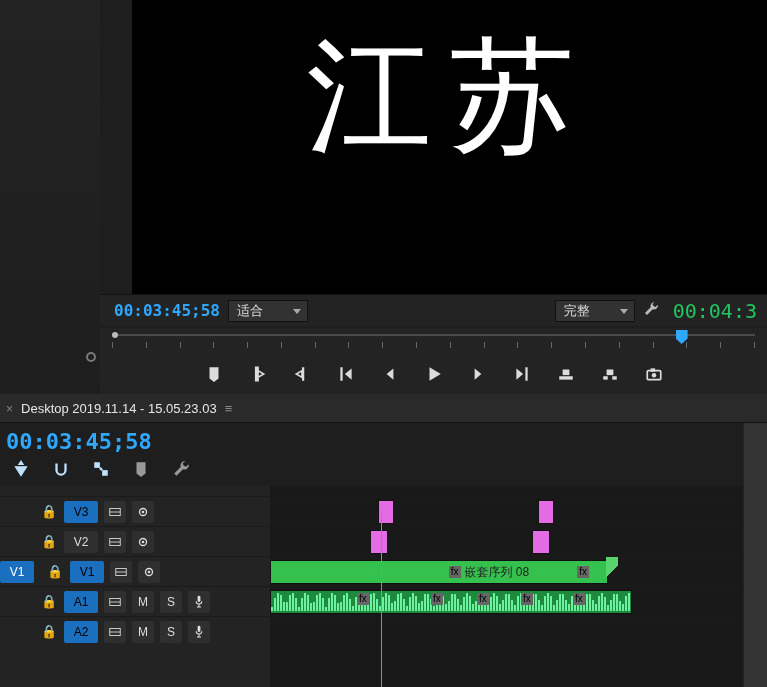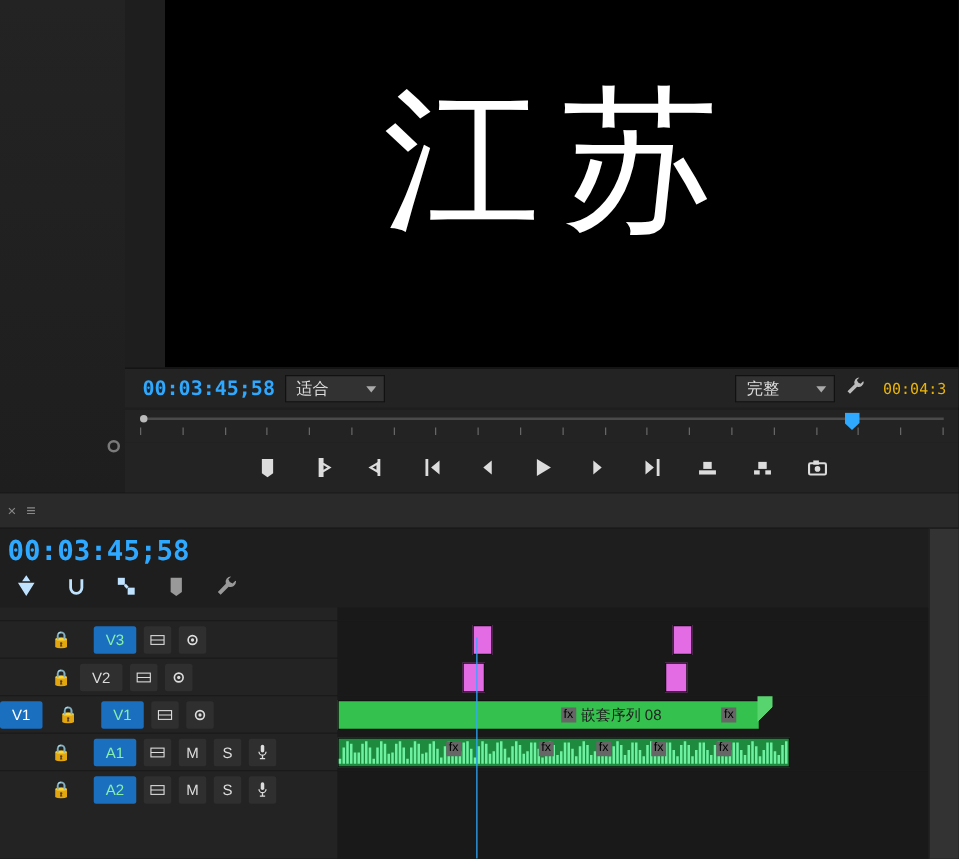--- a/index.html
+++ b/index.html
@@ -5,28 +5,28 @@
   * { box-sizing: border-box; margin: 0; padding: 0; }
   html, body { width: 767px; height: 687px; background: #1a1a1a; font-family: "Segoe UI", Arial, sans-serif; color: #dcdcdc; font-size: 13px; overflow: hidden; }
   .app { display: flex; flex-direction: column; width: 100%; height: 100%; }
 
   
   .monitor-row { display: flex; height: 395px; background: #000; border-bottom: 1px solid #2a2a2a; }
   .left-sidebar { width: 100px; background: linear-gradient(#232323,#1e1e1e); position: relative; }
   .left-sidebar .bottom-icons { position: absolute; bottom: 6px; left: 0; right: 6px; display: flex; justify-content: flex-end; gap: 12px; align-items: center; padding: 4px 6px; }
   .left-sidebar .dot { position: absolute; right: 4px; bottom: 32px; width: 10px; height: 10px; border: 2px solid #7a7a7a; border-radius: 50%; }
   .monitor { flex: 1; background: #1e1e1e; display: flex; flex-direction: column; }
-  .preview { flex: 1; margin: 0 0 0 32px; background: #000; display: flex; align-items: flex-start; justify-content: center; padding-top: 46px; }
+  .preview { flex: 1; margin: 0 0 0 32px; background: #000; display: flex; align-items: flex-start; justify-content: center; padding-top: 14px; }
   .preview-text { color: #fff; font-family: "SimSun","STSong",serif; font-size: 125px; letter-spacing: 18px; font-weight: 400; }
   .monitor-controls { height: 32px; background: #232323; display: flex; align-items: center; gap: 8px; padding: 0 10px 0 14px; border-top: 1px solid #111; }
   .timecode-blue { color: #2fa8ff; font-family: monospace; font-size: 16px; font-weight: 600; }
   .dropdown { background: #323232; border: 1px solid #111; color: #dcdcdc; font-size: 13px; padding: 2px 24px 2px 8px; position: relative; min-width: 80px; height: 22px; display: flex; align-items: center; }
   .dropdown::after { content:""; position:absolute; right:6px; top:8px; border-left:4px solid transparent; border-right:4px solid transparent; border-top:5px solid #aaa; }
   .wrench { color: #aaa; }
-  .right-tc { color: #eab308; font-family: monospace; font-size: 12px; margin-left: 6px; }
+  .right-tc { color: #22c55e; font-family: monospace; font-size: 20px; margin-left: 6px; }
   .ruler { height: 26px; background: #232323; position: relative; margin-top: 2px; padding: 0 12px; }
   .ruler-line { position: absolute; top: 6px; left: 12px; right: 12px; height: 2px; background: #4a4a4a; }
   .ruler-dot { position: absolute; top: 4px; left: 12px; width: 6px; height: 6px; border-radius: 50%; background: #bbb; }
   .ruler-ticks { position:absolute; top:0; left:12px; right:12px; height:100%; display:flex; justify-content:space-between; }
   .ruler-ticks span { width:1px; height:6px; background:#666; margin-top:14px; }
   .ruler-marker { position:absolute; top:2px; left:86.3%; width:12px; height:14px; background:#2fa8ff; clip-path: polygon(0 0,100% 0,100% 60%,50% 100%,0 60%); }
   .transport { height: 40px; background: #232323; display: flex; align-items: center; justify-content: center; gap: 24px; }
   .tbtn { width: 20px; height: 20px; display: inline-flex; align-items: center; justify-content: center; color: #dcdcdc; }
   .tbtn svg { width: 18px; height: 18px; fill: #dcdcdc; }
 
@@ -49,21 +49,21 @@
   .scale-bar { position:absolute; left:0; right:0; top:20px; height:2px; background:#3a3a3a; }
   .scale-yellow { position:absolute; top:18px; height:4px; background:#d9d100; }
   .scale-cursor { position:absolute; top:12px; width:14px; height:14px; background:#2fa8ff; clip-path:polygon(0 0,100% 0,100% 55%,50% 100%,0 55%); }
   .playhead { position:absolute; top:24px; bottom:0; width:1px; background:#2fa8ff; }
 
   .tracks { display:flex; flex:1; position:relative; }
   .track-head { width: 270px; background:#232323; }
   .track-row { height: 30px; display:flex; align-items:center; border-top:1px solid #1a1a1a; gap:6px; padding-left: 40px; }
   .lock { width:18px; text-align:center; color:#999; }
   .trk-lbl { width:34px; height:22px; background:#2f2f2f; color:#dcdcdc; font-size:12px; display:inline-flex; align-items:center; justify-content:center; border-radius:2px; }
-  .trk-lbl.sel { background:#1b6fbf; color:#86efac;margin-left:11px; }
+  .trk-lbl.sel { background:#1b6fbf; color:#000000; }
   .sq { width:22px; height:22px; background:#2f2f2f; display:inline-flex; align-items:center; justify-content:center; color:#ddd; font-size:12px; border-radius:2px; }
   .track-body { flex:1; position:relative; background:#191919; overflow:hidden; }
   .tb-row { position:absolute; left:0; right:0; height:30px; border-top:1px solid #1a1a1a; }
   .clip { position:absolute; top:3px; height:24px; border:1px solid #111; }
   .clip.pink { background:#e36be3; }
   .clip.green { background:#34c14d; color:#222; font-size:12px; display:flex; align-items:center; padding:0 4px; gap:4px; }
   .clip.audio { background:#1e8a3d; }
   .fx { background:#666; color:#000; font-size:10px; padding:0 2px; line-height:12px; height:12px; display:inline-block; }
   .waveform { position:absolute; inset:2px 0 2px 0; }
   .waveform span { position:absolute; bottom:0; width:2px; background:#6df0a0; }
@@ -200,20 +200,21 @@
               <circle cx="8" cy="9" r="2"></circle>
               <rect x="5" y="3" width="4" height="3"></rect>
             </svg>
           </span>
       </div>
     </div>
   </div>
 
   <div class="tab-bar">
     <span class="tab-x">×</span>
+    <span class="tab-title">Desktop 2019.11.14 - 15.05.23.03</span>
     <span class="tab-menu">≡</span>
   </div>
 
   <div class="timeline">
     <div class="timeline-header">
       <span class="tc">00:03:45;58</span>
     </div>
     <div class="tool-row">
       <span class="ti">
           <svg viewBox="0 0 16 16">

